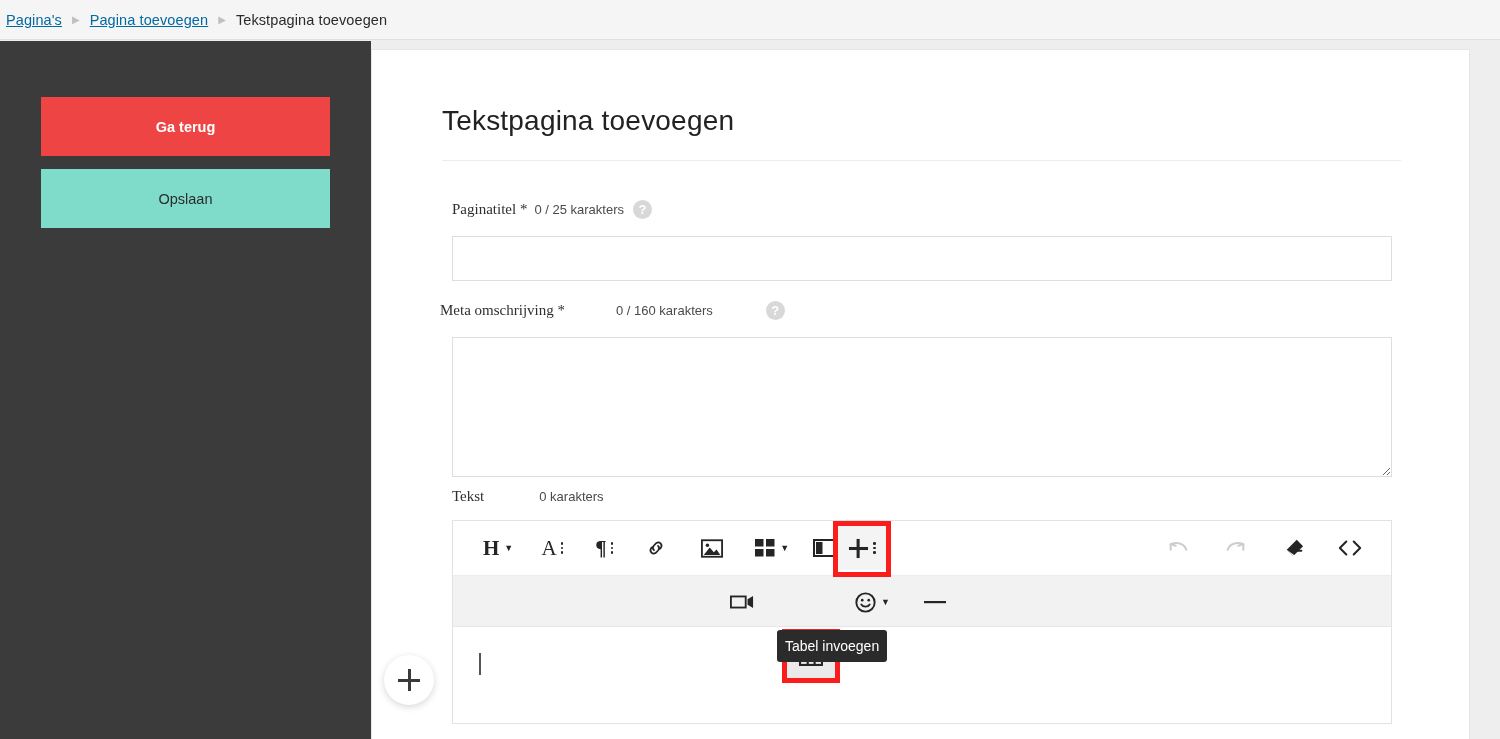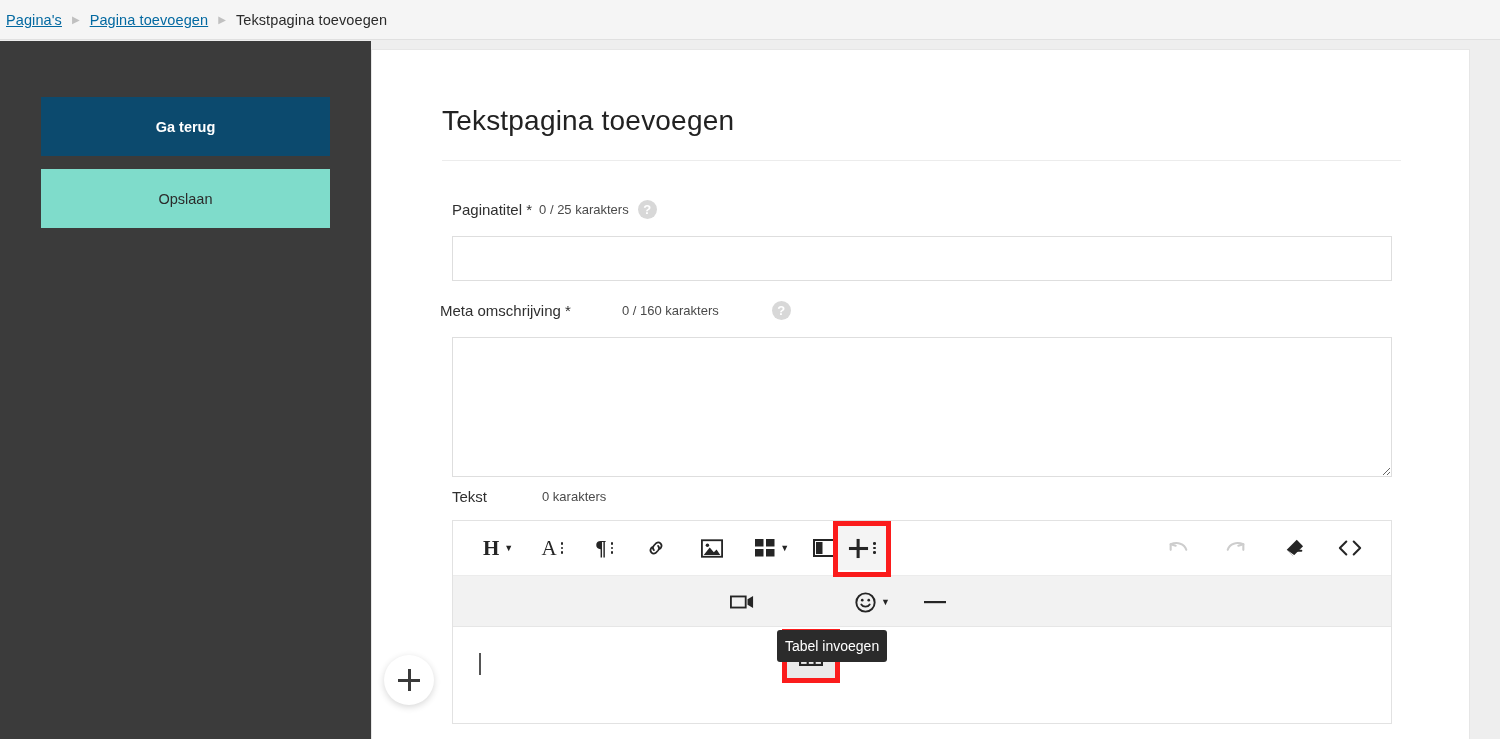--- a/index.html
+++ b/index.html
@@ -59,21 +59,21 @@
     display: flex;
     align-items: center;
     justify-content: center;
     font-size: 14.5px;
     cursor: pointer;
     border: none;
     font-family: "Liberation Sans", sans-serif;
   }
   #btn-ga-terug {
     top: 56px;
-    background: #0c4a6e;
+    background: #ef4444;
     color: #ffffff;
     font-weight: 600;
   }
   #btn-opslaan {
     top: 128px;
     background: #7fdccb;
     color: #2b2b2b;
     font-weight: 400;
   }
 
@@ -107,20 +107,21 @@
   
   .field-label {
     position: absolute;
     display: flex;
     align-items: center;
     white-space: nowrap;
   }
   .label-main {
     font-size: 15px;
     color: #2f2f2f;
+    font-family: Liberation Serif, serif;
   }
   .label-count {
     font-size: 13px;
     color: #4a4a4a;
     margin-left: 7px;
   }
   .help-icon {
     display: inline-flex;
     align-items: center;
     justify-content: center;

